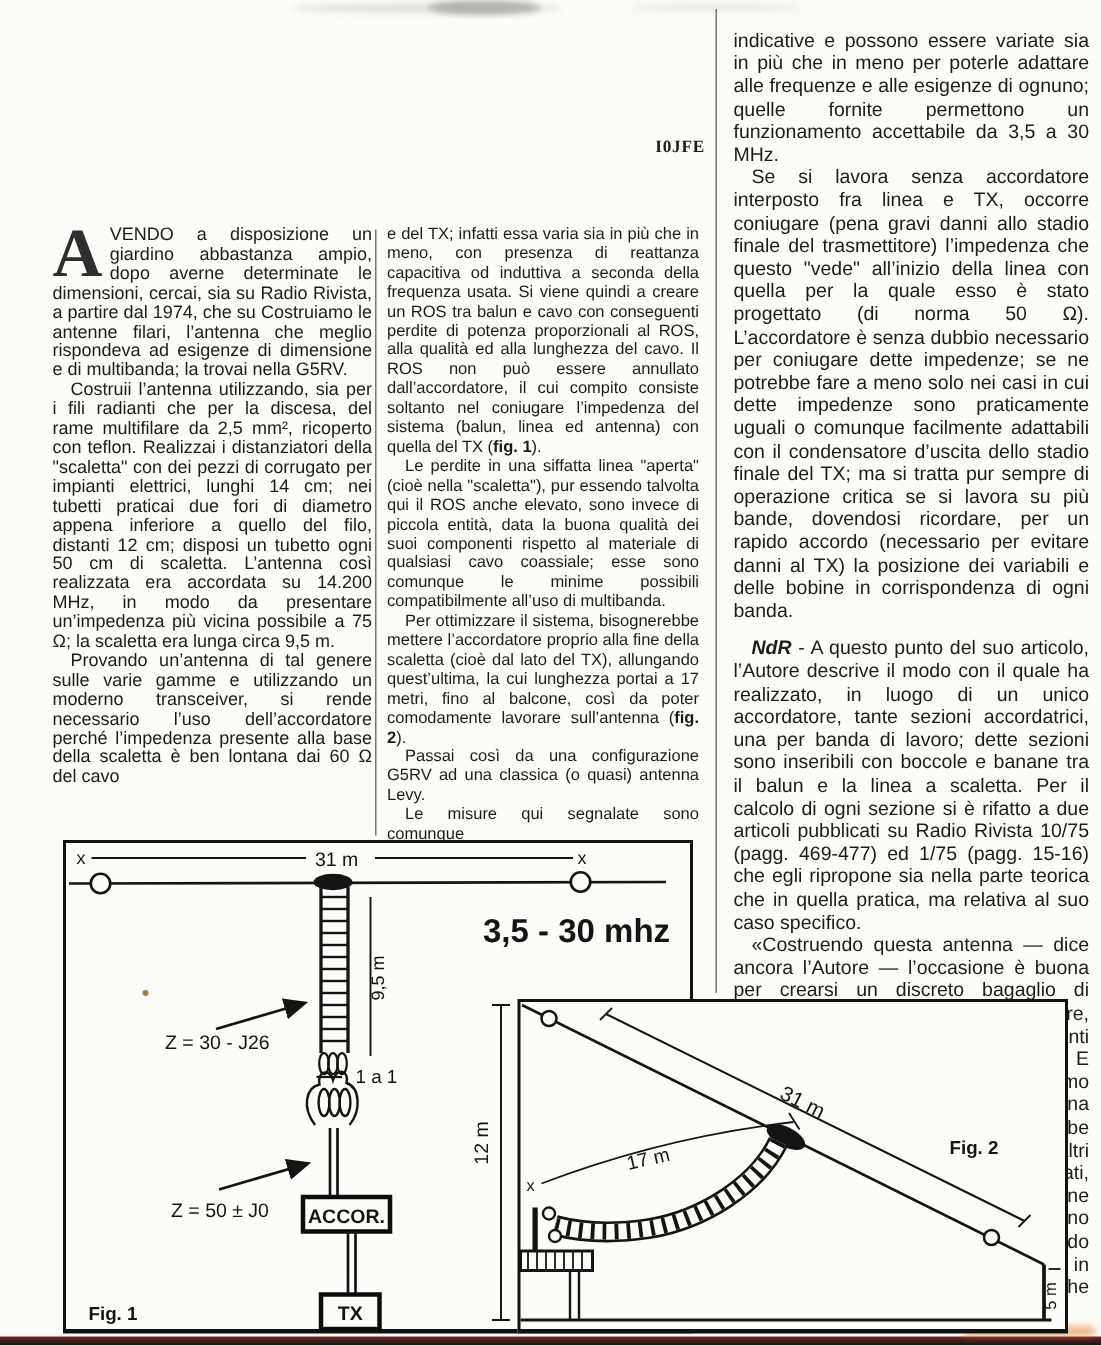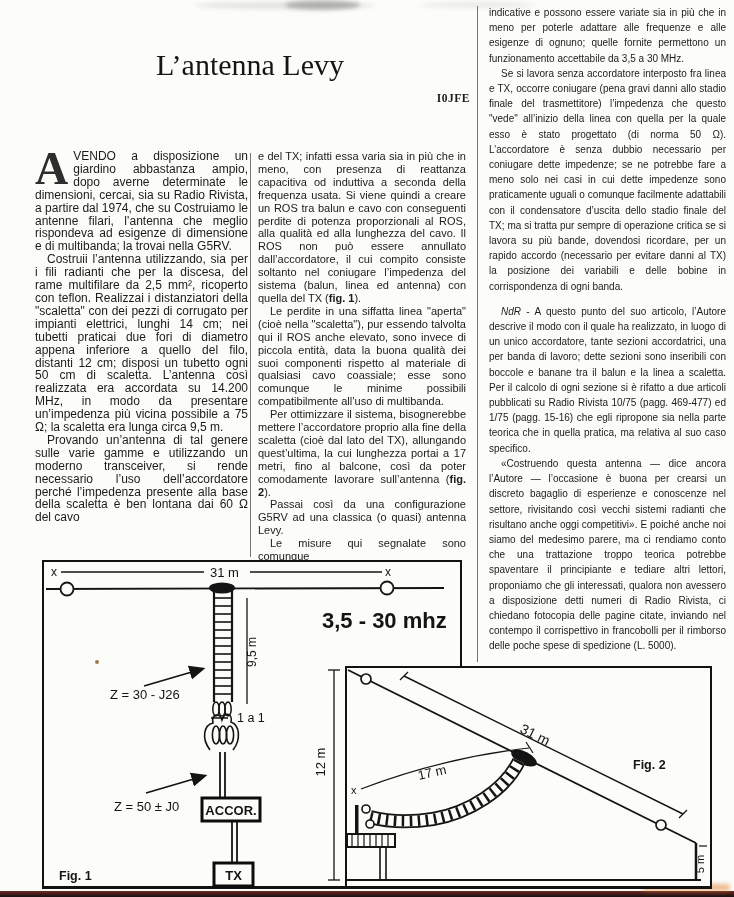--- a/index.html
+++ b/index.html
@@ -17,25 +17,25 @@
   
   .title{position:absolute;left:30px;top:48px;width:440px;margin:0;text-align:center;
         font-family:"Liberation Serif",serif;font-weight:500;font-size:30px;color:#151515;}
   .author{position:absolute;left:30px;top:92px;width:440px;text-align:right;
         font-family:"Liberation Serif",serif;font-weight:700;font-size:11.5px;letter-spacing:.5px;}
   
   .col{position:absolute;text-align:justify;}
   .col p{margin:0;}
   .col1{left:35px;top:150px;width:213px;font-size:12px;line-height:12.9px;}
   .col2{left:258px;top:150px;width:208px;font-size:11px;line-height:12.9px;}
-  .col3{left:489px;top:5px;width:237px;font-size:10px;line-height:15.2px;}
+  .col3{left:489px;top:19px;width:237px;font-size:13px;line-height:15.2px;}
   .ind{text-indent:12px;}
   .it{}
   .bold{font-weight:700;}
-  .bi{font-weight:400;font-style:italic;}
+  .bi{font-weight:700;font-style:italic;}
   .ndr{margin-top:10px !important;}
   .dropcap{float:left;font-family:"Liberation Serif",serif;font-size:46px;line-height:35px;
         padding:1px 5px 0 0;font-weight:600;color:#2e2e2e;}
   .colsep{position:absolute;width:1px;background:#4a4a46;opacity:.75;}
   .sep1{left:250px;top:153px;height:404px;}
   .sep2{left:477px;top:6px;height:656px;}
   
   .figbox{position:absolute;box-sizing:border-box;border:2px solid #121212;border-bottom-width:3px;}
   .fig1{left:42px;top:560px;width:420px;height:329px;background:transparent;z-index:1;}
   .fig2{left:345px;top:666px;width:367px;height:223px;background:#fcfcf9;z-index:2;}
@@ -44,21 +44,20 @@
 </style>
 </head>
 <body>
 
 <div class="page">
 
   <div class="smudge sm1"></div>
   <div class="smudge sm2"></div>
   <div class="smudge sm3"></div>
 
-  <h1 class="title">L’antenna Levy</h1>
   <div class="author">I0JFE</div>
 
   <div class="colsep sep1"></div>
   <div class="colsep sep2"></div>
 
   <div class="col col1">
     <p>
       <span class="dropcap">A</span><span>VENDO a disposizione un giardino abbastanza ampio, dopo averne determinate le dimensioni, cercai, sia su </span><span class="it">Radio Rivista</span><span>, a partire dal 1974, che su </span><span class="it">Costruiamo le antenne filari,</span><span> l’antenna che meglio rispondeva ad esigenze di dimensione e di multibanda; la trovai nella G5RV.</span>
     </p>
     <p class="ind">Costruii l’antenna utilizzando, sia per i fili radianti che per la discesa, del rame multifilare da 2,5 mm², ricoperto con teflon. Realizzai i distanziatori della "scaletta" con dei pezzi di corrugato per impianti elettrici, lunghi 14 cm; nei tubetti praticai due fori di diametro appena inferiore a quello del filo, distanti 12 cm; disposi un tubetto ogni 50 cm di scaletta. L’antenna così realizzata era accordata su 14.200 MHz, in modo da presentare un’impedenza più vicina possibile a 75 Ω; la scaletta era lunga circa 9,5 m.</p>

